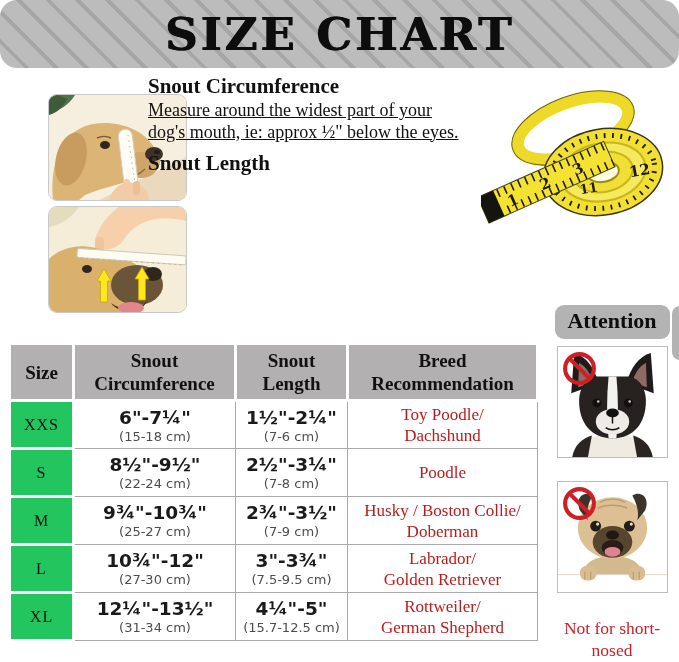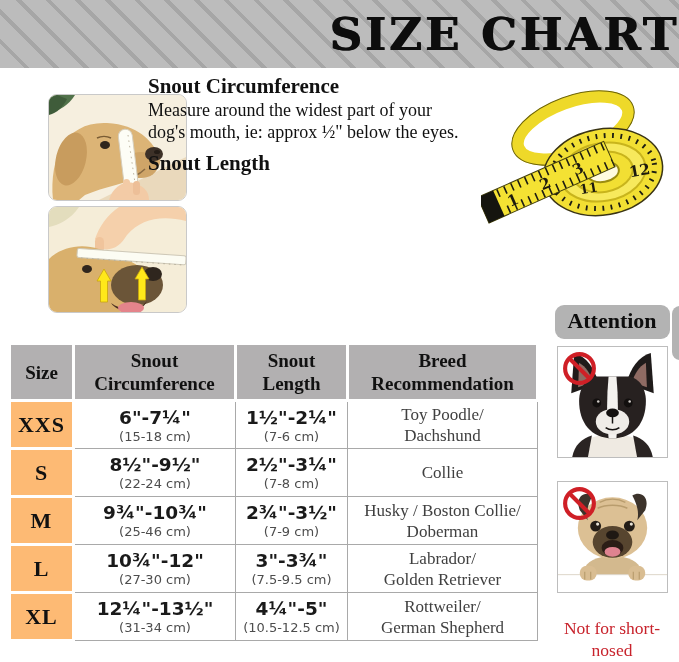--- a/index.html
+++ b/index.html
@@ -4,68 +4,68 @@
 <style>
   html,body{margin:0;padding:0;}
   body{
     width:679px;height:662px;background:#fff;overflow:hidden;position:relative;
     font-family:"Liberation Serif",serif;color:#111;
   }
   
   .title-bar{
     height:68px;
     background:repeating-linear-gradient(45deg,#bcbcbc 0 17px,#a6a6a6 17px 21px);
-    display:flex;align-items:center;justify-content:flex-end;
+    display:flex;align-items:center;justify-content:center;border-radius:17px;
   }
   .title-text{
     font-family:"DejaVu Serif",serif;font-weight:900;font-size:45px;
     letter-spacing:3px;color:#0d0d0d;
     text-shadow:1px 0 0 #0d0d0d;
   }
   
   .instructions{position:relative;height:234px;}
   .photo{
     position:absolute;left:8px;width:137px;height:105px;
     border:1px solid #c9c9c9;border-radius:9px;overflow:hidden;background:#f6efdf;
   }
   .photo.p1{top:10px;}
   .photo.p2{top:122px;}
   .photo svg{display:block;width:100%;height:100%;}
   .text-col{position:absolute;left:148px;top:6px;width:420px;}
   .sec-heading{margin:0;font-size:21px;font-weight:bold;line-height:25px;}
-  .sec-body{margin:1px 0 8px 0;font-size:18px;line-height:21.5px;white-space:pre-line;}
+  .sec-body{margin:1px 0 8px 0;font-size:18px;line-height:21.5px;white-space:pre-line;text-decoration:underline;}
   .sizing-note{
     margin:6px 0 0 0;font-size:18.5px;line-height:24.5px;white-space:pre-line;
     color:#c8232c;
   }
   .tape-deco{position:absolute;right:0;top:12px;width:198px;height:150px;}
   .tape-deco svg{display:block;width:100%;height:100%;}
   
   .bottom{position:relative;display:flex;align-items:flex-start;}
   table.size-table{border-collapse:collapse;margin-left:8px;table-layout:fixed;margin-top:40px;}
   .size-table col.c-size{width:64px;}
   .size-table col.c-circ{width:162px;}
   .size-table col.c-len{width:112px;}
   .size-table col.c-breed{width:190px;}
   .size-table th{
     background:#b2b0b1;border:3px solid #fff;
     font-size:19px;font-weight:bold;line-height:23px;height:50px;
     text-align:center;padding:2px 4px;
   }
   .size-table td{text-align:center;vertical-align:middle;}
   .size-table td.size-cell{
-    background:#fdba74;border:3px solid #fff;
-    font-size:22px;font-weight:bold;height:43px;letter-spacing:1px;
+    background:#22c55e;border:3px solid #fff;
+    font-size:16px;font-weight:normal;height:43px;letter-spacing:1px;
   }
   .size-table td.data-cell,.size-table td.breed-cell{
     border:1px solid #a9a9a9;background:#fff;padding:1px 2px;
   }
   .inch{display:block;font-family:"DejaVu Sans",sans-serif;font-weight:bold;font-size:18.5px;line-height:23px;color:#1a1a1a;}
   .cm{display:block;font-family:"DejaVu Sans",sans-serif;font-size:13px;line-height:16px;color:#4d4d4d;}
-  .breed-cell{font-size:17px;line-height:21px;white-space:pre-line;color:#404040;}
+  .breed-cell{font-size:17px;line-height:21px;white-space:pre-line;color:#b91c1c;}
   
   .attention{width:128px;margin-left:9px;display:flex;flex-direction:column;align-items:center;}
   .attention-label{
     margin-top:3px;width:115px;background:#b3b3b3;border-radius:9px;
     text-align:center;font-size:22px;font-weight:bold;padding:3px 0 5px 0;color:#0d0d0d;
   }
   .att-photo{
     position:relative;width:109px;height:110px;margin-top:7px;
     border:1px solid #bdbdbd;background:#fff;
   }
@@ -213,27 +213,27 @@
       <tr>
         <td class="size-cell">S</td>
         <td class="data-cell">
           <span class="inch">8½"-9½"</span>
           <span class="cm">(22-24 cm)</span>
         </td>
         <td class="data-cell">
           <span class="inch">2½"-3¼"</span>
           <span class="cm">(7-8 cm)</span>
         </td>
-        <td class="breed-cell">Collie</td>
+        <td class="breed-cell">Poodle</td>
       </tr>
       <tr>
         <td class="size-cell">M</td>
         <td class="data-cell">
           <span class="inch">9¾"-10¾"</span>
-          <span class="cm">(25-46 cm)</span>
+          <span class="cm">(25-27 cm)</span>
         </td>
         <td class="data-cell">
           <span class="inch">2¾"-3½"</span>
           <span class="cm">(7-9 cm)</span>
         </td>
         <td class="breed-cell">Husky / Boston Collie/
 Doberman</td>
       </tr>
       <tr>
         <td class="size-cell">L</td>
@@ -249,21 +249,21 @@
 Golden Retriever</td>
       </tr>
       <tr>
         <td class="size-cell">XL</td>
         <td class="data-cell">
           <span class="inch">12¼"-13½"</span>
           <span class="cm">(31-34 cm)</span>
         </td>
         <td class="data-cell">
           <span class="inch">4¼"-5"</span>
-          <span class="cm">(10.5-12.5 cm)</span>
+          <span class="cm">(15.7-12.5 cm)</span>
         </td>
         <td class="breed-cell">Rottweiler/
 German Shepherd</td>
       </tr>
     </tbody>
   </table>
 
   <aside class="attention">
     <div class="attention-label">Attention</div>
 

